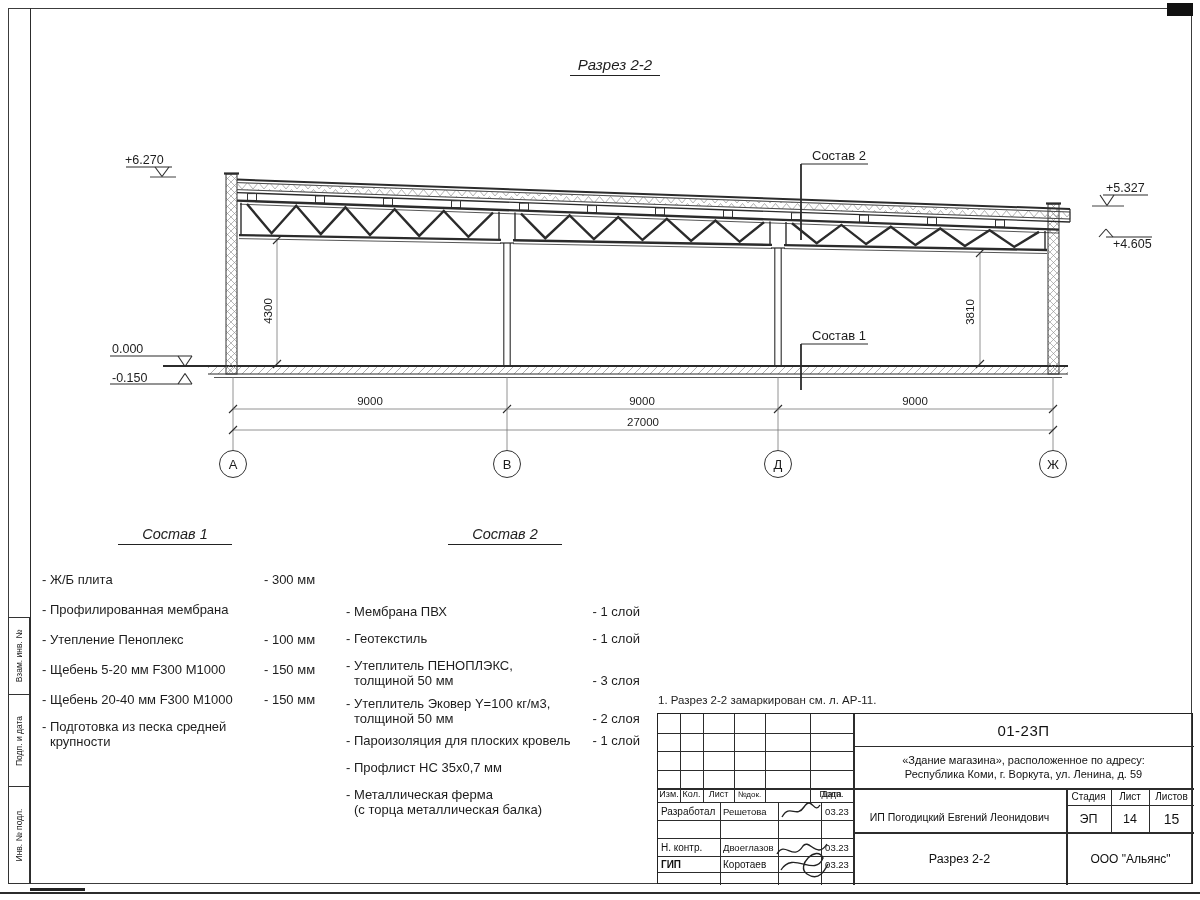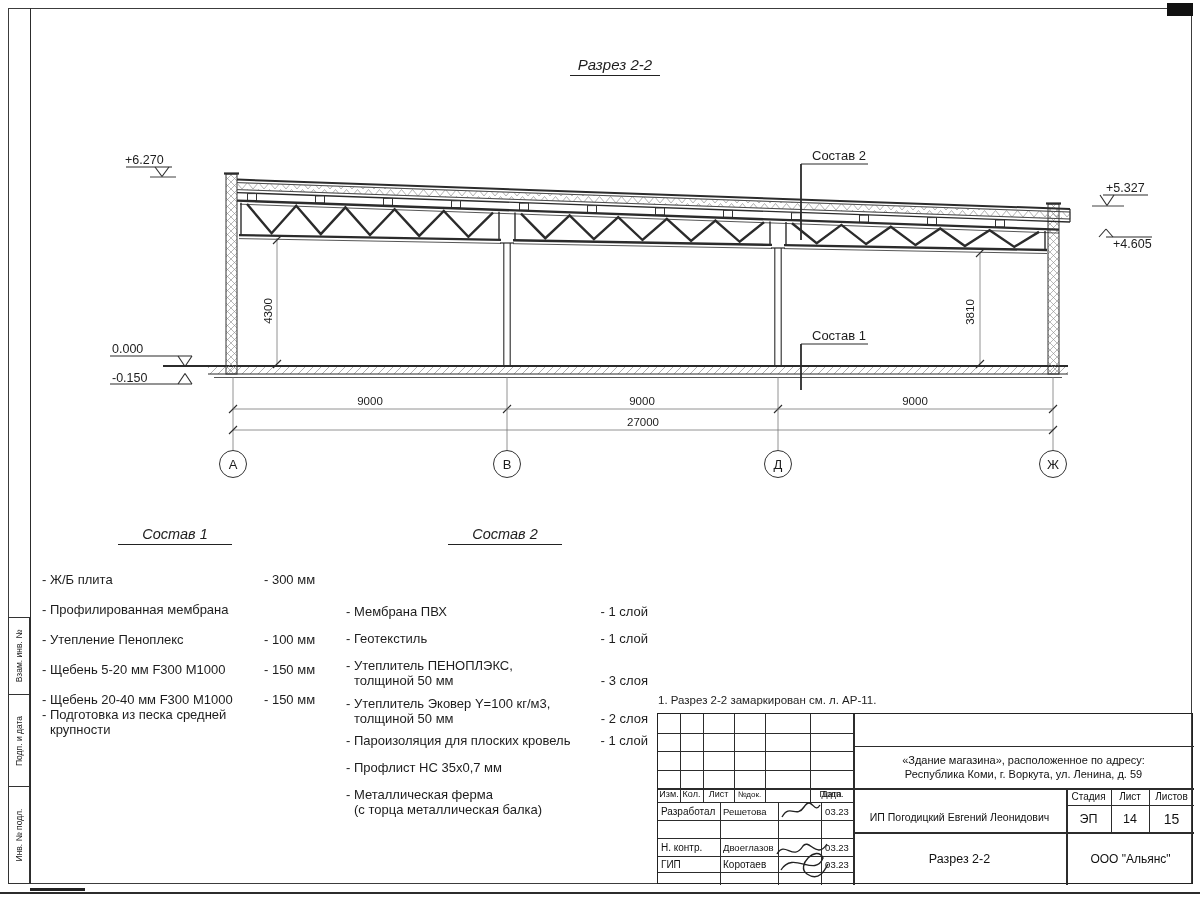--- a/index.html
+++ b/index.html
@@ -10,21 +10,21 @@
   }
   .abs{position:absolute;}
   .ln{position:absolute;background:#2c2c2c;}
   .head-it{font-style:italic;font-size:14.5px;text-align:center;
     border-bottom:1px solid #222;padding-bottom:2px;}
   .list{position:absolute;font-size:13px;line-height:15px;}
   .lrow{display:flex;align-items:flex-end;}
   .lrow .nm{white-space:pre-line;padding-left:8px;text-indent:-8px;}
   .lrow .vl{white-space:nowrap;}
   .s1 .nm{width:220px;} .s1 .vl{width:72px;}
-  .s2 .nm{width:245px;} .s2 .vl{width:57px;text-align:right;}
+  .s2 .nm{width:245px;} .s2 .vl{width:57px;}
   .s1 .lrow{align-items:flex-start;}
   .stamp{position:absolute;left:657px;top:713px;width:536px;height:171px;
     border:1.8px solid #222;box-sizing:border-box;}
   .stamp .txt{position:absolute;font-size:10px;color:#111;}
   .cellc{display:flex;align-items:center;justify-content:center;text-align:center;}
   .vcell{position:absolute;left:8px;width:22px;border:1px solid #333;box-sizing:border-box;
     display:flex;align-items:center;justify-content:center;overflow:hidden;}
   .vcell span{transform:rotate(-90deg);white-space:nowrap;font-size:8.5px;color:#222;}
   svg text{fill:#1d1d1d;font-family:"Liberation Sans",sans-serif;}
 </style>
@@ -201,21 +201,21 @@
     <div class="vl">- 100 мм</div>
   </div>
   <div class="lrow" style="margin-top:15px;">
     <div class="nm">-  Щебень 5-20 мм F300 М1000</div>
     <div class="vl">- 150 мм</div>
   </div>
   <div class="lrow" style="margin-top:15px;">
     <div class="nm">-  Щебень 20-40 мм F300 М1000</div>
     <div class="vl">- 150 мм</div>
   </div>
-  <div class="lrow" style="margin-top:0;">
+  <div class="lrow" style="margin-top:12px;">
     <div class="nm">- Подготовка из песка средней
 крупности</div>
     <div class="vl"></div>
   </div>
 </div>
 
 <div class="list s2" style="left:346px;top:562px;width:302px;margin-top:36px;">
   <div class="lrow" style="margin-top:6px;">
     <div class="nm">- Мембрана ПВХ</div>
     <div class="vl">- 1 слой</div>
@@ -284,32 +284,33 @@
   <div class="txt" style="left:76px;top:76px;width:31px;text-align:center;font-size:8px;">№док.</div>
   <div class="txt" style="left:107px;top:75px;width:45px;text-align:center;font-size:9px;padding-left:44px;">Подп.</div>
   <div class="txt" style="left:152px;top:75px;width:43px;text-align:center;font-size:9px;">Дата</div>
 
   <div class="txt" style="left:3px;top:92px;font-size:10px;">Разработал</div>
   <div class="txt" style="left:65px;top:92px;font-size:9.5px;">Решетова</div>
   <div class="txt" style="left:163px;top:92px;width:32px;text-align:center;font-size:9.5px;">03.23</div>
   <div class="txt" style="left:3px;top:128px;font-size:10px;">Н. контр.</div>
   <div class="txt" style="left:65px;top:128px;font-size:9.5px;">Двоеглазов</div>
   <div class="txt" style="left:163px;top:128px;width:32px;text-align:center;font-size:9.5px;">03.23</div>
-  <div class="txt" style="left:3px;top:145px;font-size:10px;">ГИП</div>
+  <div class="txt" style="left:3px;top:145px;font-size:10px;font-weight:bold;">ГИП</div>
   <div class="txt" style="left:65px;top:145px;font-size:10px;">Коротаев</div>
   <div class="txt" style="left:163px;top:145px;width:32px;text-align:center;font-size:9.5px;">03.23</div>
 
   <svg class="abs" style="left:122px;top:87px;" width="42" height="20" viewBox="0 0 42 20">
     <path d="M2 16 C 10 2, 16 18, 24 6 S 34 14, 40 4" stroke="#222" stroke-width="1.4" fill="none"></path>
   </svg>
   <svg class="abs" style="left:115px;top:122px;" width="58" height="46" viewBox="0 0 58 46">
     <path d="M4 18 C 12 4, 20 26, 30 10 C 36 2, 44 24, 54 8" stroke="#222" stroke-width="1.4" fill="none"></path>
     <path d="M8 34 C 20 14, 42 42, 50 22 C 44 8, 22 30, 34 38 S 52 34, 55 28" stroke="#222" stroke-width="1.4" fill="none"></path>
   </svg>
 
+  <div class="txt cellc" style="left:195px;top:0;width:341px;height:32px;font-size:15px;letter-spacing:0.5px;">01-23П</div>
   <div class="txt cellc" style="left:195px;top:33px;width:341px;height:40px;font-size:11px;line-height:14px;white-space:pre-line;">«Здание магазина», расположенное по адресу:
 Республика Коми, г. Воркута, ул. Ленина, д. 59</div>
   <div class="txt cellc" style="left:197px;top:74px;width:209px;height:57px;font-size:10.5px;">ИП Погодицкий Евгений Леонидович</div>
   <div class="txt cellc" style="left:408px;top:74px;width:45px;height:17px;font-size:10px;">Стадия</div>
   <div class="txt cellc" style="left:453px;top:74px;width:38px;height:17px;font-size:10px;">Лист</div>
   <div class="txt cellc" style="left:491px;top:74px;width:45px;height:17px;font-size:10px;">Листов</div>
   <div class="txt cellc" style="left:408px;top:91px;width:45px;height:27px;font-size:12.5px;">ЭП</div>
   <div class="txt cellc" style="left:453px;top:91px;width:38px;height:27px;font-size:12.5px;">14</div>
   <div class="txt cellc" style="left:491px;top:91px;width:45px;height:27px;font-size:14px;">15</div>
   <div class="txt cellc" style="left:195px;top:119px;width:213px;height:52px;font-size:12.5px;">Разрез 2-2</div>

